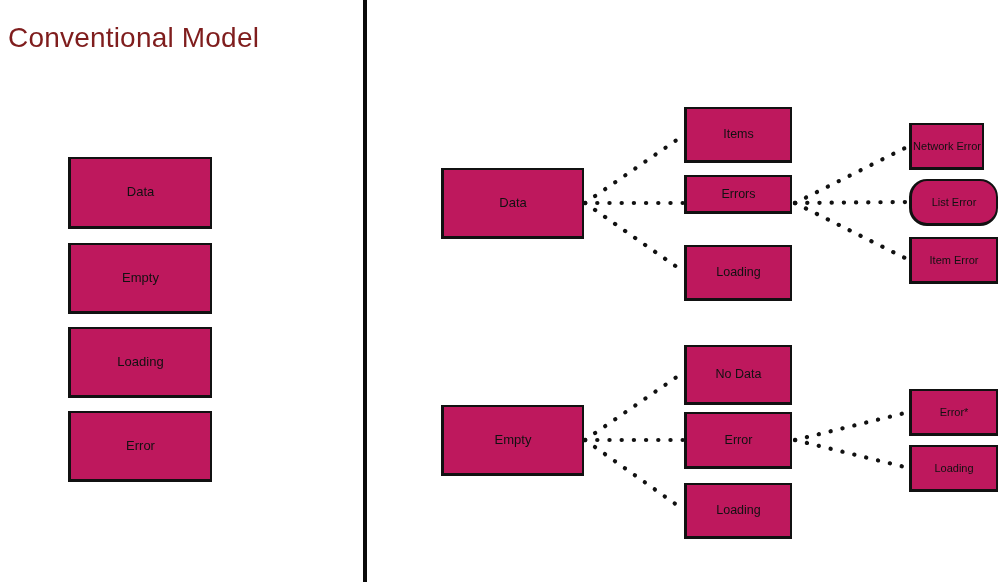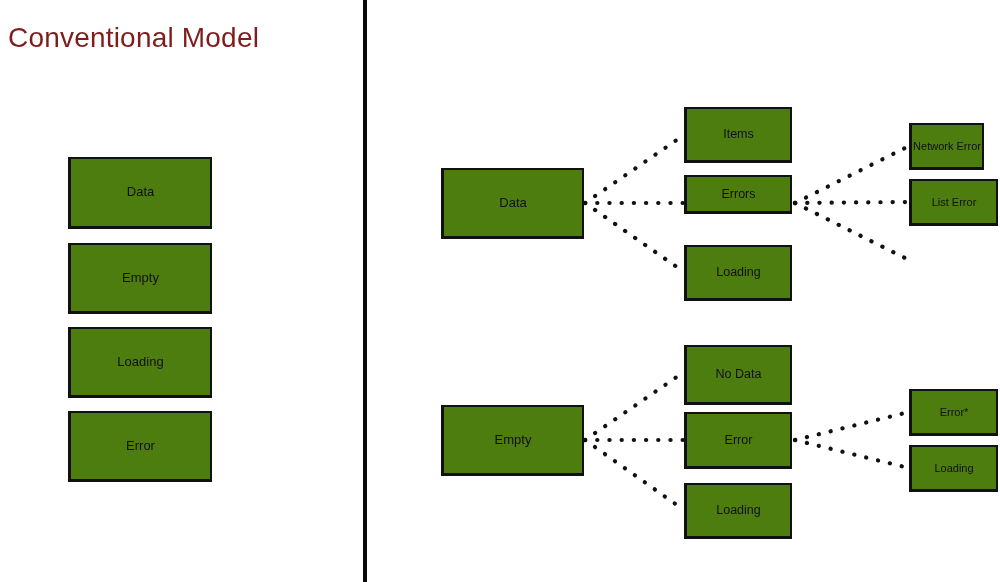--- a/index.html
+++ b/index.html
@@ -38,21 +38,21 @@
     top: 0;
     width: 4px;
     height: 582px;
     background: #0a0a0a;
   }
 
   
   .node {
     position: absolute;
     box-sizing: border-box;
-    background: #4d7c0f;
+    background: #be185d;
     border: 2px solid #111111;
     border-left-width: 3px;
     border-bottom-width: 3px;
     display: flex;
     align-items: center;
     justify-content: center;
     text-align: right;
     line-height: 1.15;
     color: #111111;
     z-index: 3;
@@ -116,22 +116,23 @@
   <div class="node lg" style="left:441px; top:168px; width:143px; height:71px;">Data</div>
 
   <div class="node md" style="left:684px; top:107px; width:108px; height:56px;">Items</div>
 
   <div class="node md" style="left:684px; top:175px; width:108px; height:39px;">Errors</div>
 
   <div class="node md" style="left:684px; top:245px; width:108px; height:56px;">Loading</div>
 
   <div class="node sm" style="left:909px; top:123px; width:75px; height:47px;">Network Error</div>
 
-  <div class="node sm" style="left:909px; top:179px; width:89px; height:47px;">List Error</div>
+  <div class="node sm" style="left:909px; top:179px; width:89px; height:47px;border-radius:18px;">List Error</div>
 
+  <div class="node sm" style="left:909px; top:237px; width:89px; height:47px;">Item Error</div>
 
   <div class="node lg" style="left:441px; top:405px; width:143px; height:71px;">Empty</div>
 
   <div class="node md" style="left:684px; top:345px; width:108px; height:60px;">No Data</div>
 
   <div class="node md" style="left:684px; top:412px; width:108px; height:57px;">Error</div>
 
   <div class="node md" style="left:684px; top:483px; width:108px; height:56px;">Loading</div>
 
   <div class="node sm" style="left:909px; top:389px; width:89px; height:47px;">Error*</div>

